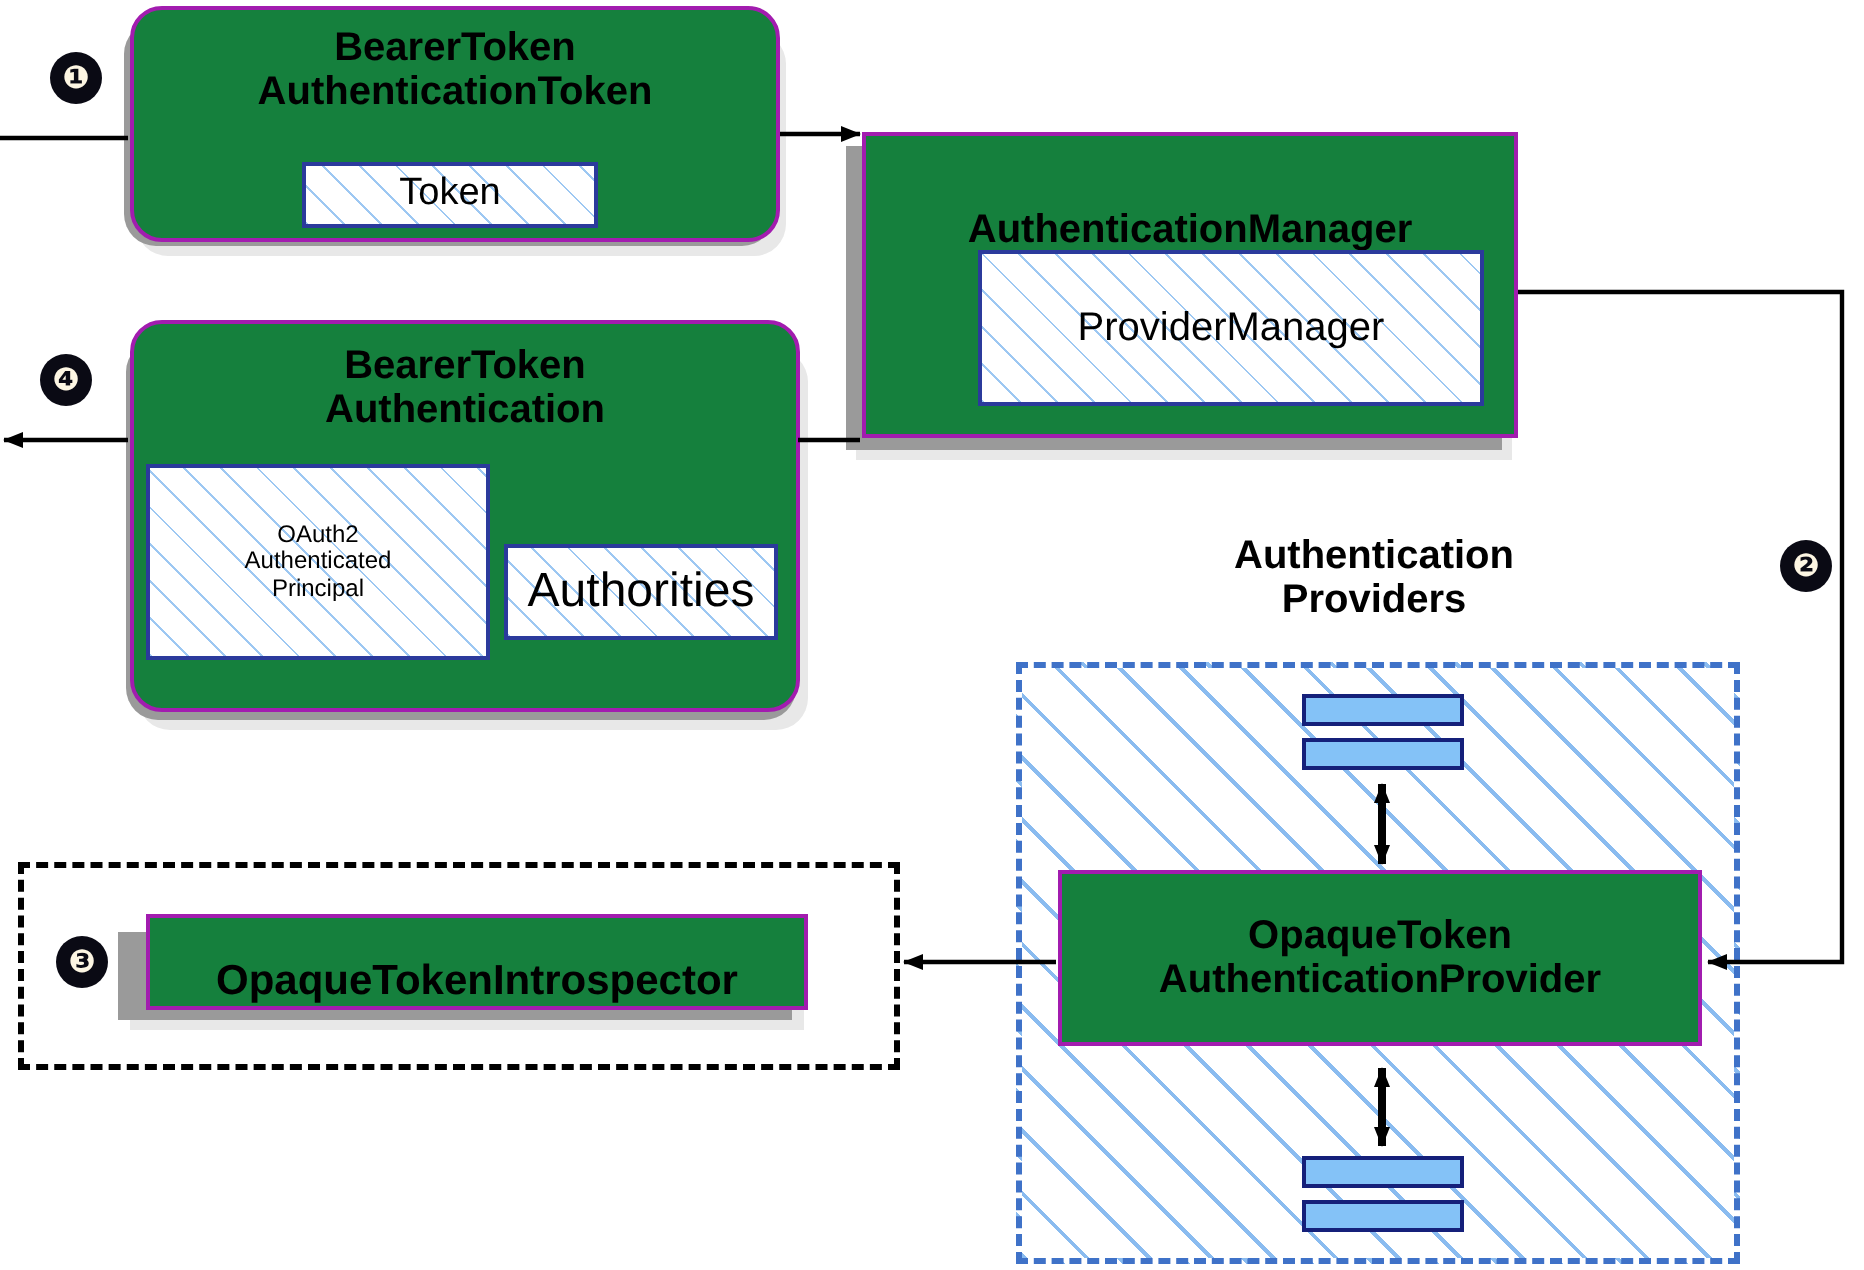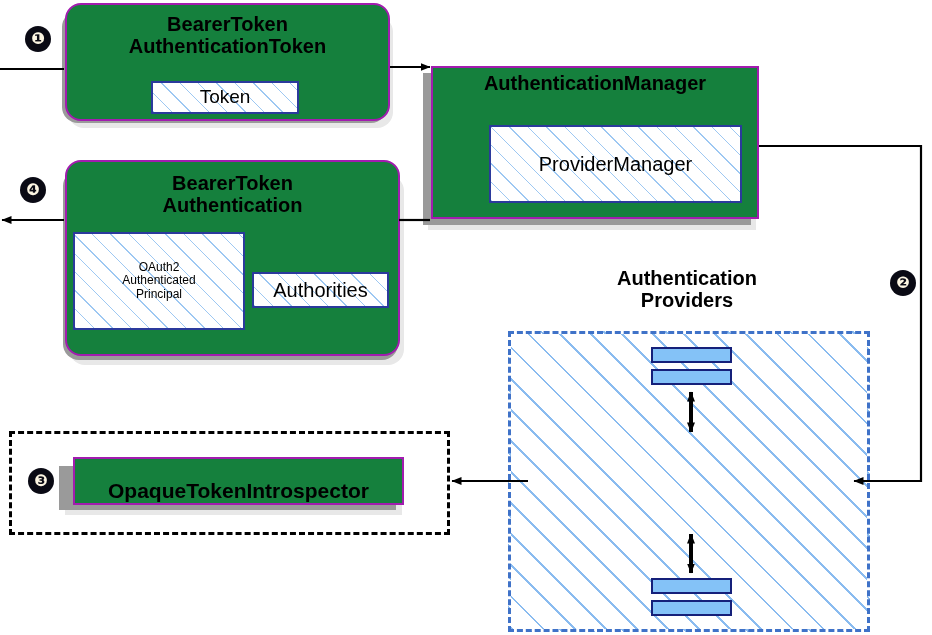--- a/index.html
+++ b/index.html
@@ -157,41 +157,45 @@
   <div class="shadow-far" style="left:68px; top:16px; width:325px; height:112px; border-radius:16px;"></div>
   <div class="shadow-near" style="left:62px; top:11px; width:325px; height:112px; border-radius:16px;"></div>
   <div class="node rounded" style="left:65px; top:3px; width:325px; height:118px; padding-top:8px;">
     <div class="node-title" style="font-size:20px;">BearerToken
 AuthenticationToken</div>
     <div class="chip" style="position:absolute; left:84px; top:76px; width:148px; height:33px; font-size:19px;">Token</div>
   </div>
 
   <div class="shadow-far" style="left:428px; top:78px; width:328px; height:152px;"></div>
   <div class="shadow-near" style="left:423px; top:73px; width:328px; height:152px;"></div>
-  <div class="node" style="left:431px; top:66px; width:328px; height:153px; padding-top:4px;">
+  <div class="node" style="left:431px; top:66px; width:328px; height:153px; padding-top:36px;">
     <div class="node-title" style="font-size:20px;">AuthenticationManager</div>
     <div class="chip" style="position:absolute; left:56px; top:57px; width:253px; height:78px; font-size:20px;">ProviderManager</div>
   </div>
 
   <div class="shadow-far" style="left:69px; top:175px; width:335px; height:190px; border-radius:16px;"></div>
   <div class="shadow-near" style="left:63px; top:170px; width:335px; height:190px; border-radius:16px;"></div>
   <div class="node rounded" style="left:65px; top:160px; width:335px; height:196px; padding-top:10px;">
     <div class="node-title" style="font-size:20px;">BearerToken
 Authentication</div>
     <div class="chip" style="position:absolute; left:6px; top:70px; width:172px; height:98px; font-size:12px;">OAuth2
 Authenticated
 Principal</div>
-    <div class="chip" style="position:absolute; left:185px; top:110px; width:137px; height:36px; font-size:20px;">Authorities</div>
+    <div class="chip" style="position:absolute; left:185px; top:110px; width:137px; height:48px; font-size:24px;">Authorities</div>
   </div>
 
   <div class="bar" style="left:651px; top:347px; width:81px; height:16px;"></div>
   <div class="bar" style="left:651px; top:369px; width:81px; height:16px;"></div>
 
   <div class="shadow-far" style="left:537px; top:446px; width:320px; height:86px;"></div>
   <div class="shadow-near" style="left:531px; top:441px; width:320px; height:86px;"></div>
+  <div class="node" style="left:529px; top:435px; width:322px; height:88px; justify-content:center;">
+    <div class="node-title" style="font-size:20px;">OpaqueToken
+AuthenticationProvider</div>
+  </div>
 
   <div class="bar" style="left:651px; top:578px; width:81px; height:16px;"></div>
   <div class="bar" style="left:651px; top:600px; width:81px; height:16px;"></div>
 
   <div class="shadow-far" style="left:65px; top:471px; width:337px; height:44px;"></div>
   <div class="shadow-near" style="left:59px; top:466px; width:337px; height:44px;"></div>
   <div class="node" style="left:73px; top:457px; width:331px; height:48px; justify-content:flex-end;">
     <div class="node-title" style="font-size:21px;">OpaqueTokenIntrospector</div>
   </div>
 

